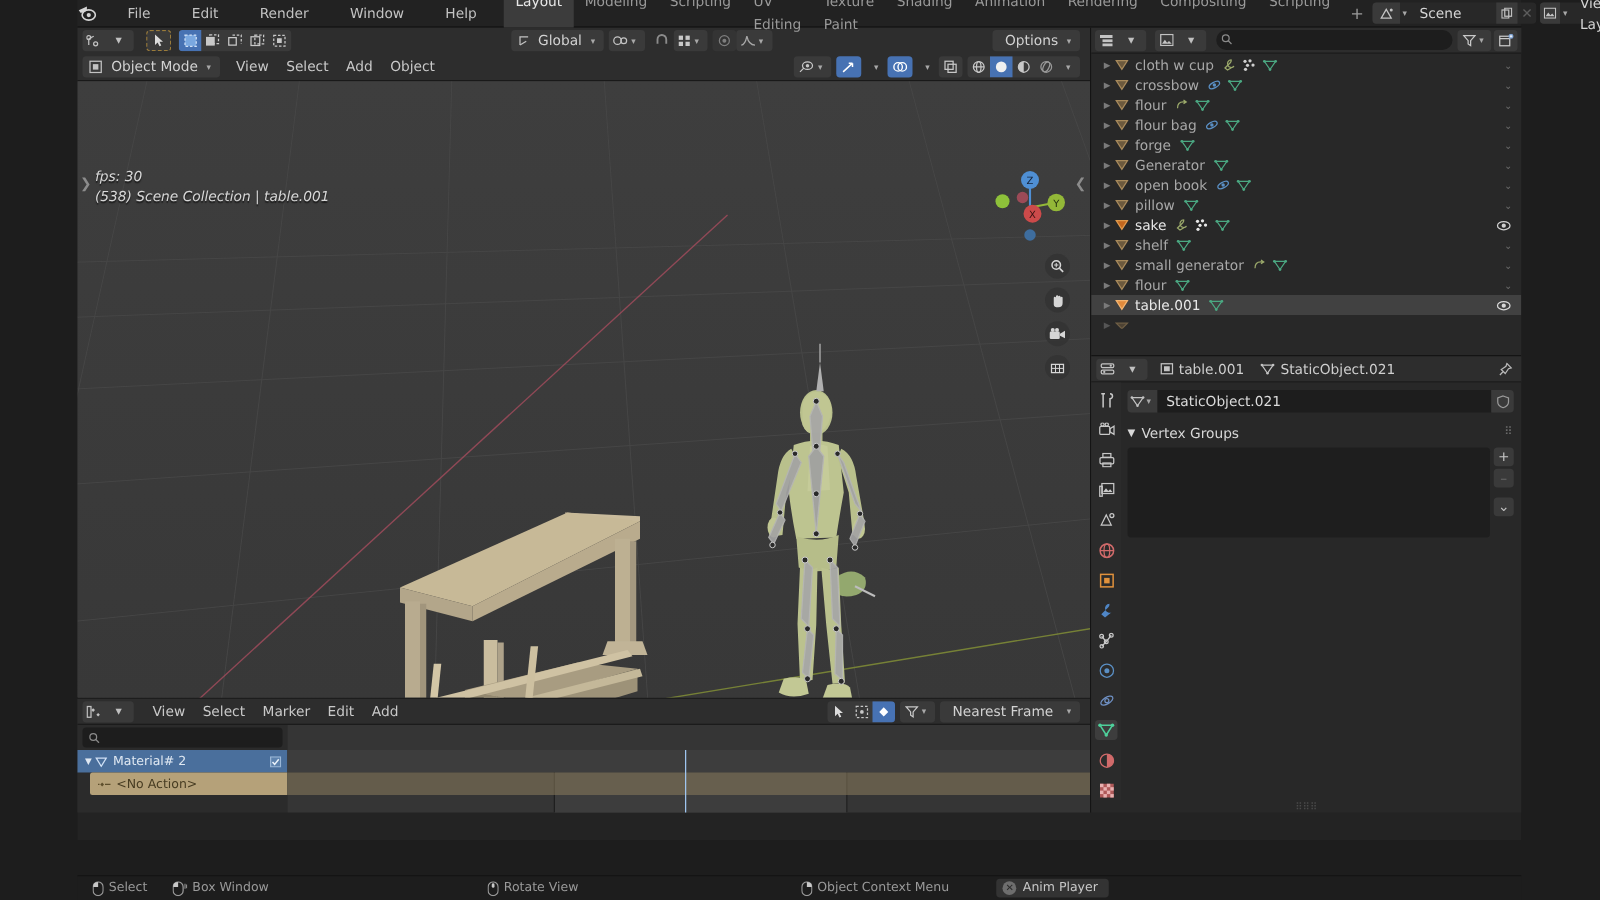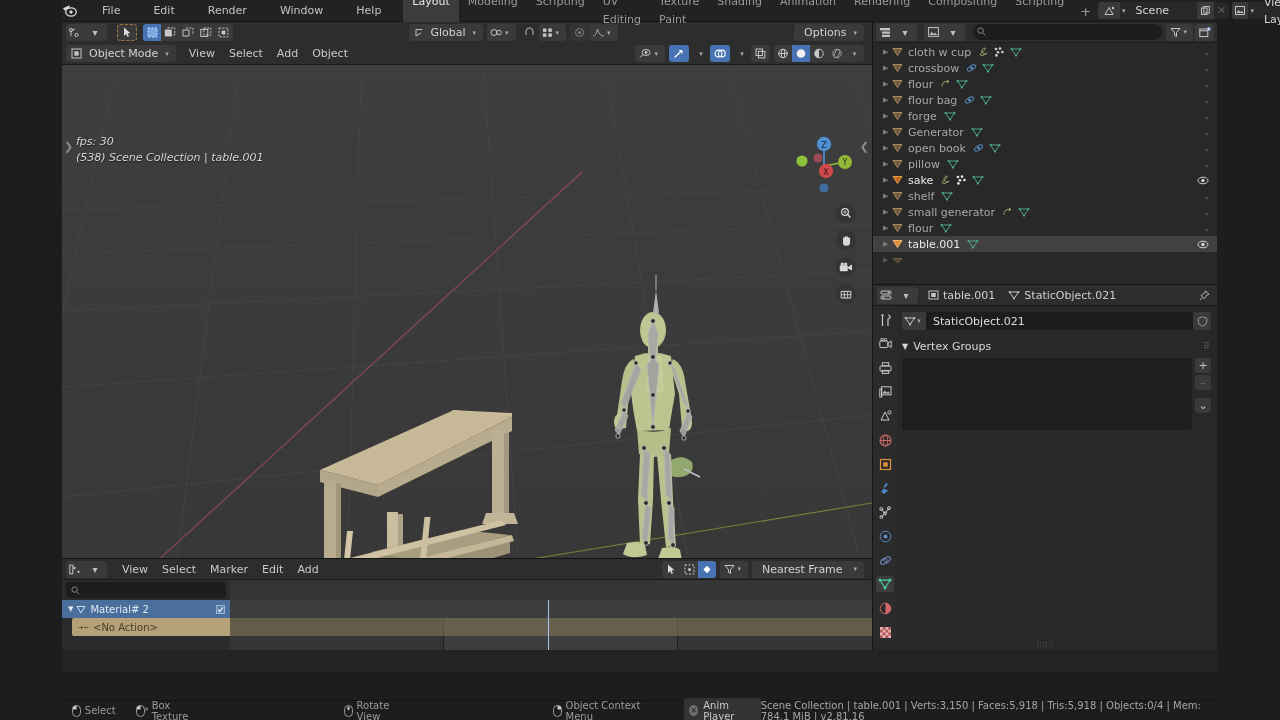--- a/index.html
+++ b/index.html
@@ -1313,21 +1313,21 @@
     <span>Select</span>
   </div>
   <div class="sb-item">
     <span class="mouse-ico">
       <svg width="12" height="12" viewBox="0 0 12 12">
           <rect x="0.5" y="0.5" width="8" height="11" rx="4" fill="none" stroke="#9a9a9a"></rect>
           <path d="M0.5 4.5 a4 4 0 0 1 4 -4 v4 Z" fill="#c8c8c8"></path>
           <path d="M10 2 v4 M11.3 2.6 v3" stroke="#9a9a9a" stroke-width="0.8"></path>
         </svg>
     </span>
-    <span>Box Texture</span>
+    <span>Box Window</span>
   </div>
   <div style="width:155px"></div>
   <div class="sb-item">
     <span class="mouse-ico">
       <svg width="9" height="12" viewBox="0 0 9 12">
           <rect x="0.5" y="0.5" width="8" height="11" rx="4" fill="none" stroke="#9a9a9a"></rect>
           <rect x="3.4" y="1.6" width="2.2" height="3.6" rx="1.1" fill="#c8c8c8"></rect>
         </svg>
     </span>
     <span>Rotate View</span>
@@ -1340,14 +1340,13 @@
           <path d="M8.5 4.5 a4 4 0 0 0 -4 -4 v4 Z" fill="#c8c8c8"></path>
         </svg>
     </span>
     <span>Object Context Menu</span>
   </div>
   <div style="width:18px"></div>
   <div class="anim-player">
     <span class="xbadge">✕</span>
     <span>Anim Player</span>
   </div>
-  <div class="stats">Scene Collection | table.001 | Verts:3,150 | Faces:5,918 | Tris:5,918 | Objects:0/4 | Mem: 784.1 MiB | v2.81.16</div>
 </div>
 
 </body></html>

